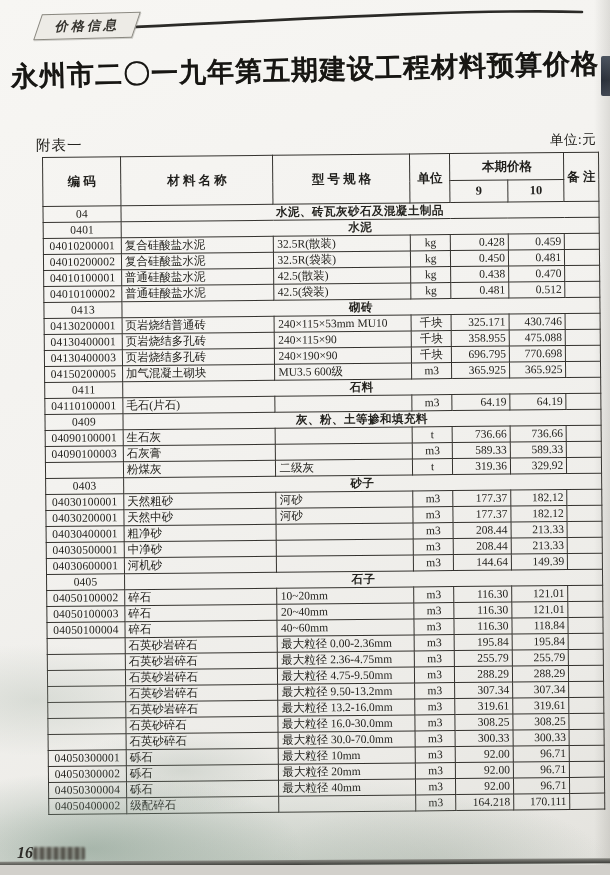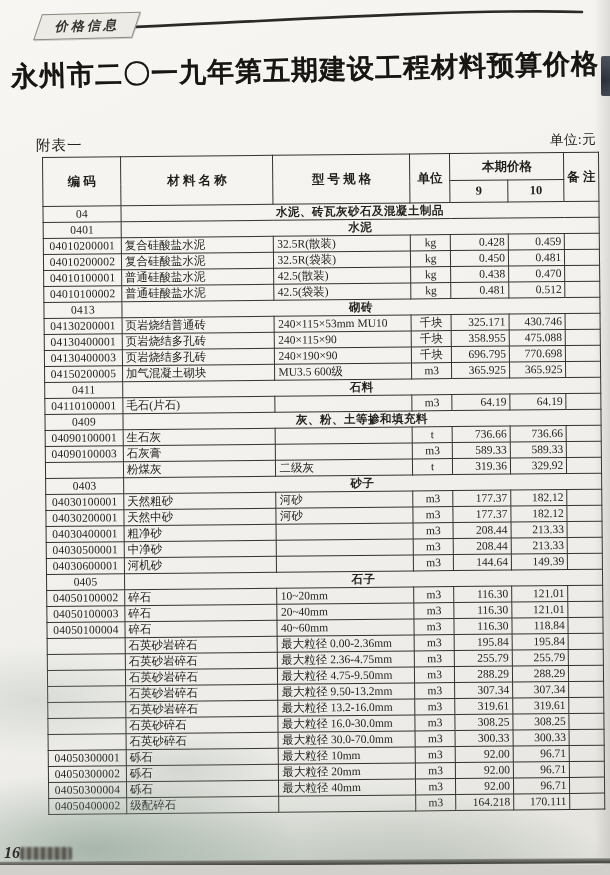--- a/index.html
+++ b/index.html
@@ -92,21 +92,21 @@
   td.c-code{text-align:center;width:73px;font-size:11px;letter-spacing:.2px;}
   td.c-name{text-align:left;width:171px;padding-left:5px;}
   td.c-spec{text-align:left;width:137px;padding-left:5px;}
   td.c-unit{text-align:center;width:37px;}
   td.c-p9{text-align:right;width:56px;padding-right:8px;}
   td.c-p10{text-align:right;width:54px;padding-right:8px;}
   td.c-rem{width:29px;}
   th.h-rem{font-size:11.5px;letter-spacing:0;padding:0;}
   td.c-section{text-align:center;font-weight:bold;font-size:12.5px;letter-spacing:.5px;}
   
-  .footer{position:absolute;left:4px;bottom:13px;z-index:7;display:flex;align-items:flex-end;}
+  .footer{position:absolute;left:17px;bottom:13px;z-index:7;display:flex;align-items:flex-end;}
   .pagenum{font-size:16px;font-weight:bold;color:#2c2b27;font-style:italic;}
   .logo-smudge{
     display:inline-block;width:52px;height:13px;margin-bottom:2px;
     background:
       repeating-linear-gradient(92deg,#46433c 0 4px,rgba(70,67,60,.1) 4px 7px),
       linear-gradient(rgba(80,60,50,.35),rgba(60,60,55,.35));
     filter:blur(.9px);opacity:.85;border-radius:2px;
   }
 </style>
 </head>

